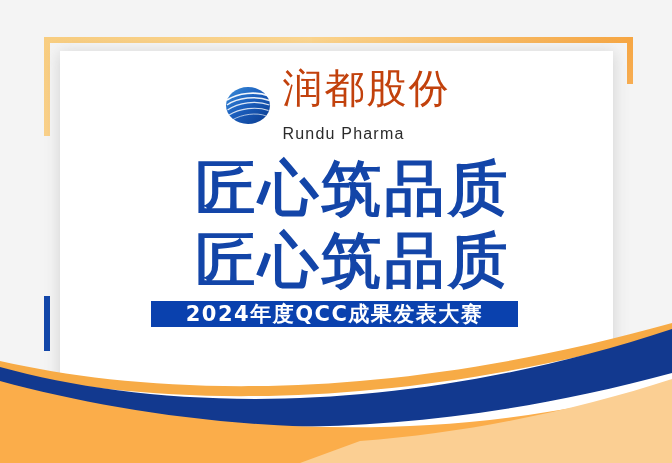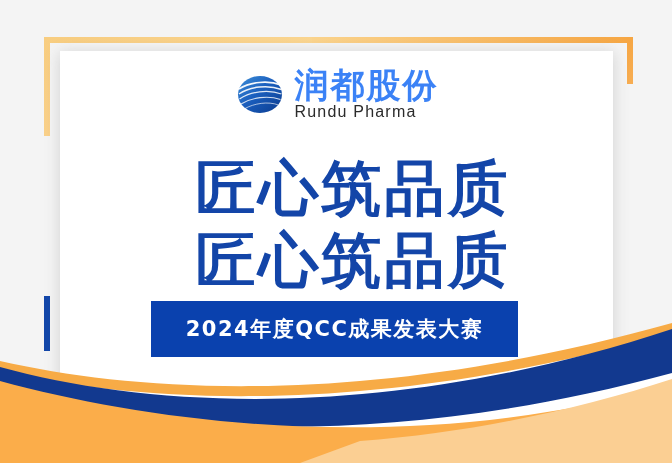--- a/index.html
+++ b/index.html
@@ -95,28 +95,28 @@
     height: 45px;
     flex: 0 0 auto;
   }
   .logo-text {
     display: flex;
     flex-direction: column;
     align-items: flex-start;
     line-height: 1;
   }
   .logo-cn {
-    font-size: 34px;
-    font-weight: bold;
-    color: #3b82f6;
+    font-size: 40px;
+    font-weight: normal;
+    color: #c2410c;
     letter-spacing: 2px;
     font-family: "DejaVu Sans", "Liberation Sans", sans-serif;
   }
   .logo-en {
-    margin-top: 2px;
+    margin-top: 18px;
     font-size: 16px;
     color: #2b2b2b;
     letter-spacing: 1.2px;
     font-family: "Liberation Sans", sans-serif;
   }
 
   
   .headline {
     position: absolute;
     left: 0;
@@ -133,21 +133,21 @@
     color: #1345a8;
     letter-spacing: 3px;
   }
 
   
   .banner {
     position: absolute;
     left: 91px;
     top: 250px;
     width: 367px;
-    height: 56px;
+    height: 26px;
     background: #0a41ae;
     display: flex;
     align-items: center;
     justify-content: center;
   }
   .banner-text {
     font-family: "DejaVu Sans", "Liberation Sans", sans-serif;
     font-weight: bold;
     font-size: 21px;
     color: #ffffff;

